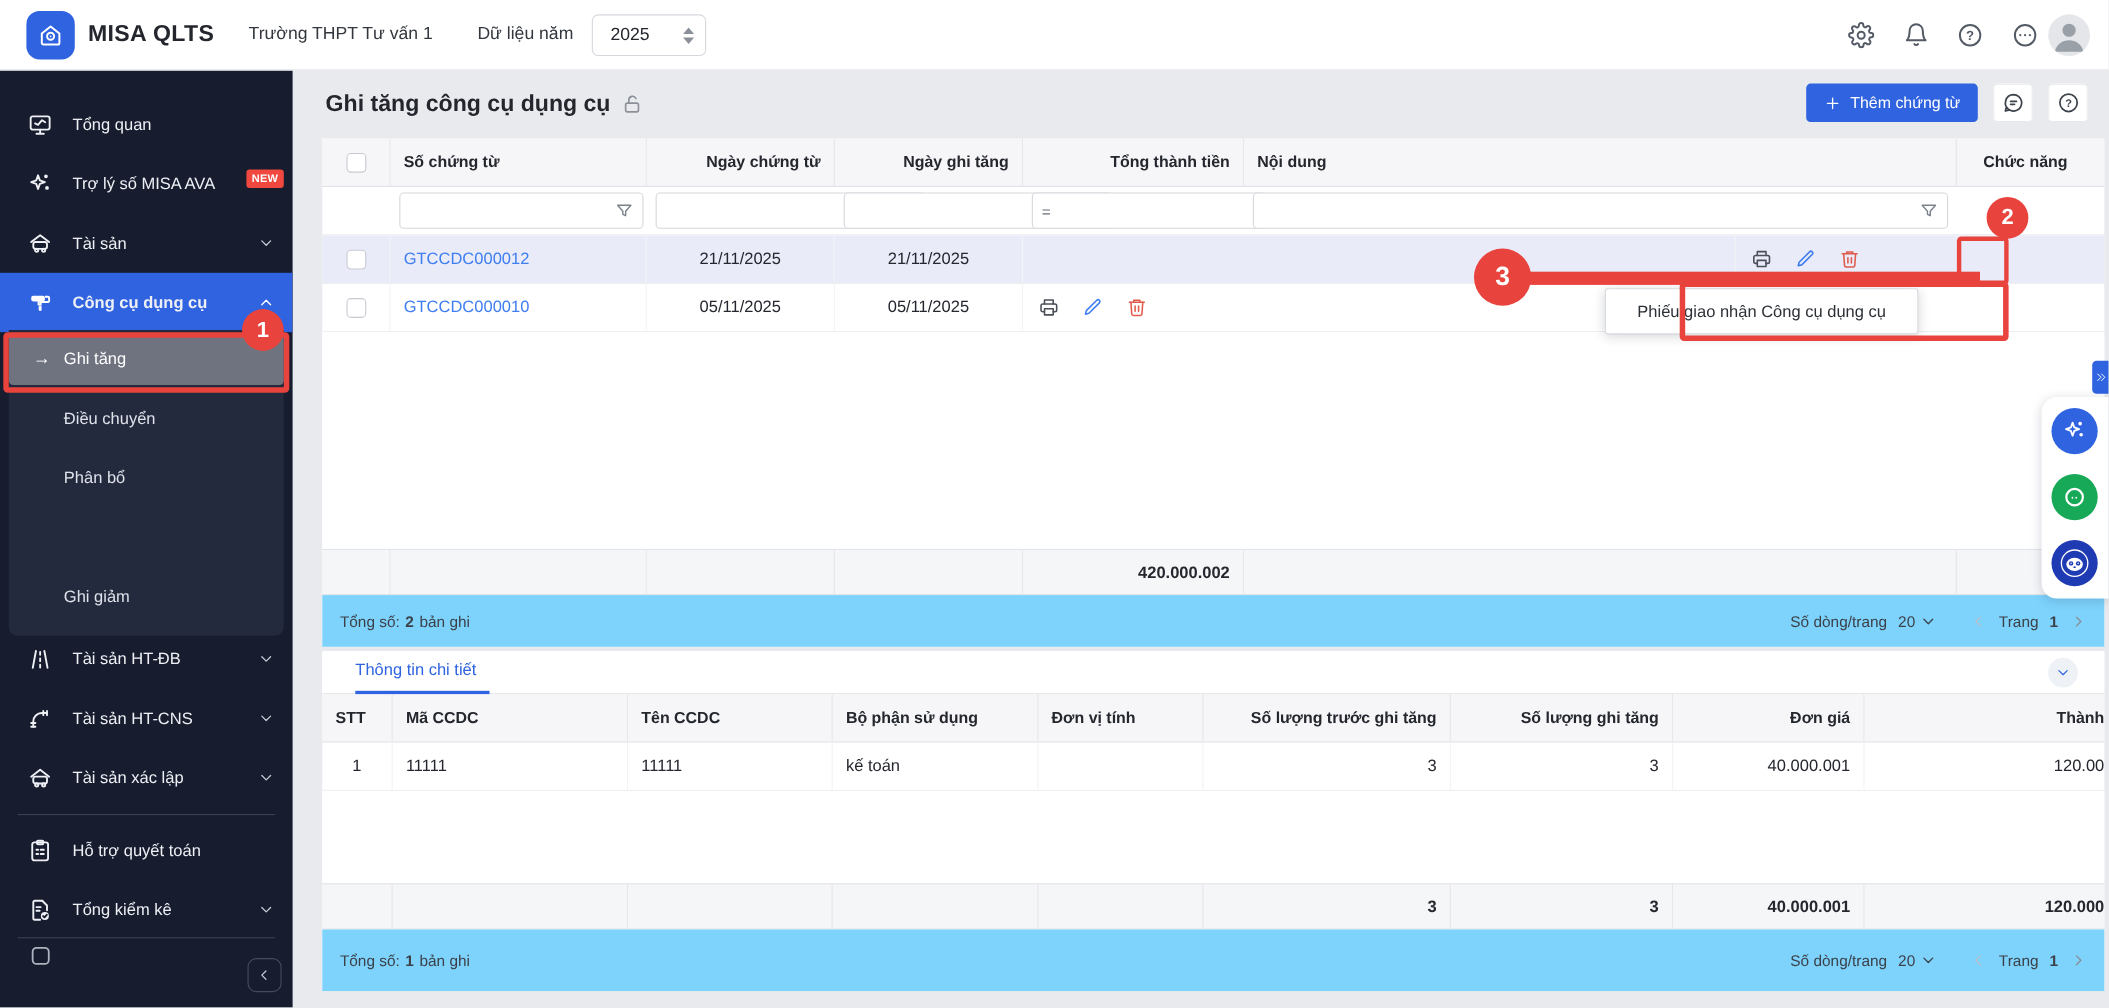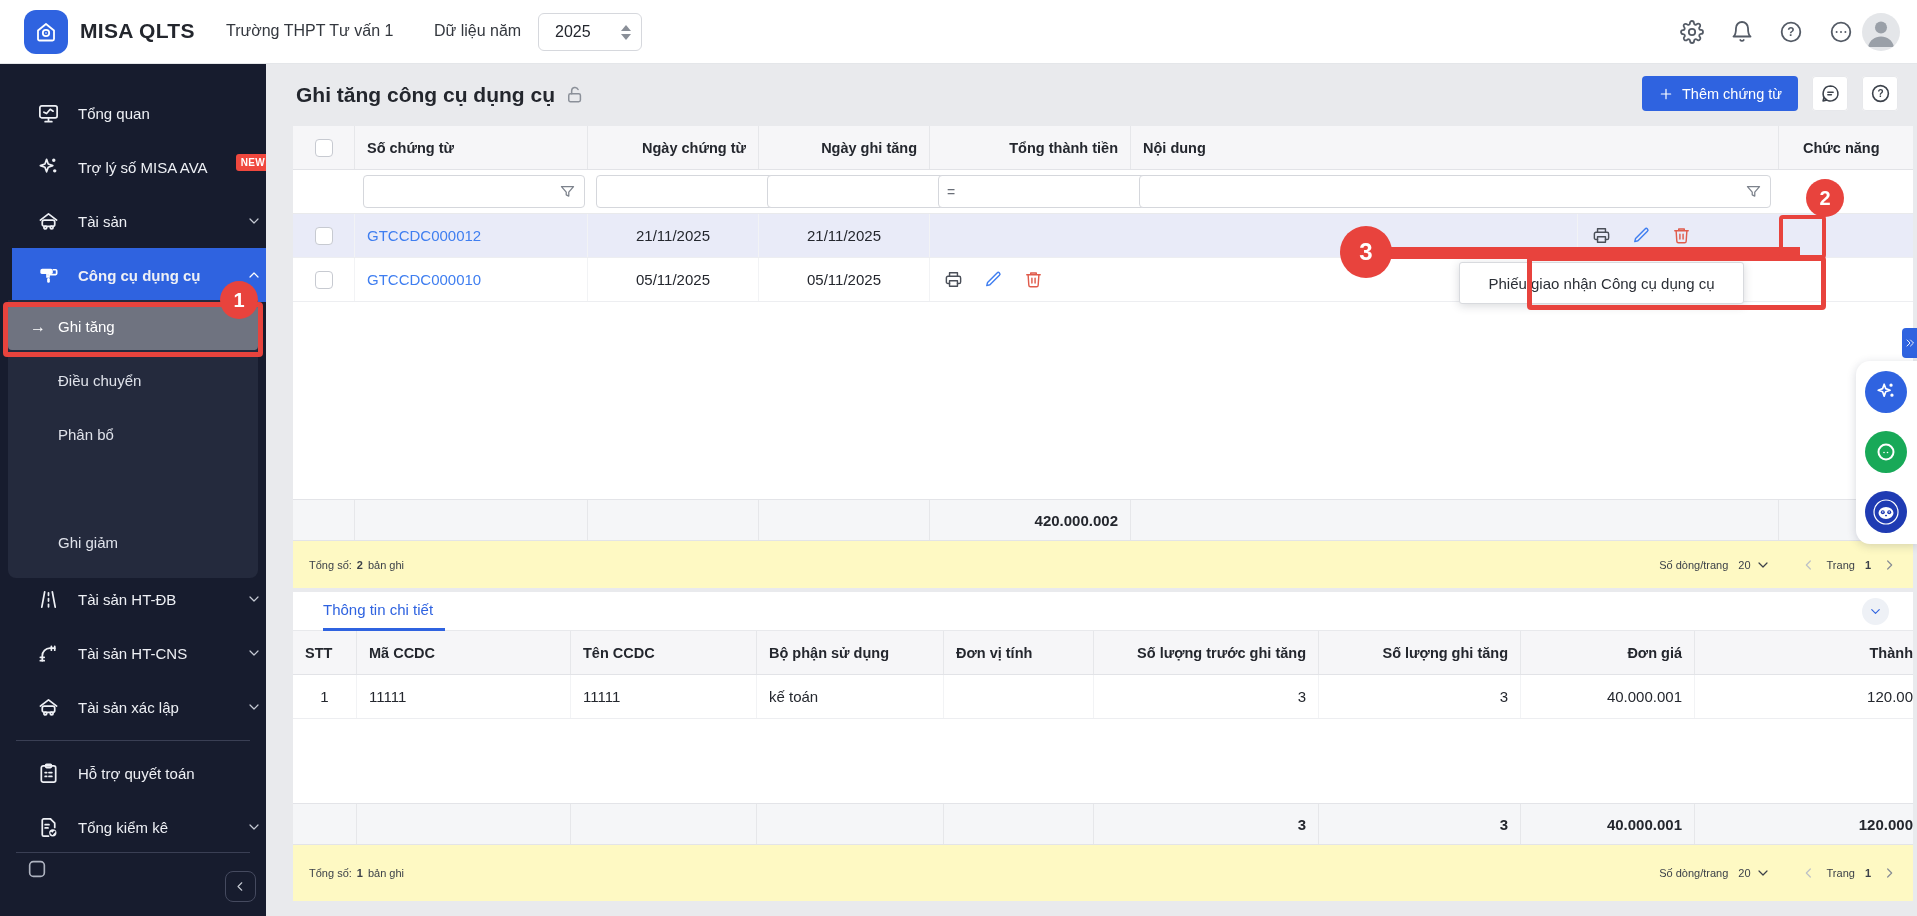--- a/index.html
+++ b/index.html
@@ -17,21 +17,21 @@
   .yearlabel { position:absolute; left:434px; top:22px; font-size:16px; color:#33373e; }
   .yearbox { position:absolute; left:538px; top:13px; width:104px; height:38px; border:1px solid #d6d8dd; border-radius:6px; background:#fff; display:flex; align-items:center; padding:0 10px 0 16px; font-size:16px; color:#23262d; }
   .stepper { margin-left:auto; display:flex; flex-direction:column; gap:3px; }
   .stepper .up { width:0;height:0;border-left:5px solid transparent;border-right:5px solid transparent;border-bottom:6px solid #8a8f98; }
   .stepper .dn { width:0;height:0;border-left:5px solid transparent;border-right:5px solid transparent;border-top:6px solid #8a8f98; }
   .tb-ic { position:absolute; top:20px; width:24px; height:24px; color:#545b66; cursor:pointer; }
   .avatar { position:absolute; left:1862px; top:13px; width:38px; height:38px; border-radius:50%; background:#e4e6e9; overflow:hidden; }
 
   
   .sidebar { position:absolute; left:0; top:64px; width:266px; height:852px; background:#171c2e; z-index:10; color:#eef0f5; overflow:hidden; }
-  .nav-item { position:absolute; left:12px; width:266px; height:54px; display:flex; align-items:center; cursor:pointer; }
+  .nav-item { position:absolute; left:0; width:266px; height:54px; display:flex; align-items:center; cursor:pointer; }
   .nav-item .nic { position:absolute; left:25px; width:23px; height:23px; }
   .nav-item .nlb { position:absolute; left:66px; font-size:15px; color:#eef0f5; white-space:nowrap; }
   .nav-item .chev { position:absolute; right:16px; width:16px; height:16px; color:#c6cad4; }
   .nav-item.activeblue { background:#2f63e0; }
   .badge-new { position:absolute; right:8px; top:14px; background:#f0483e; color:#fff; font-size:10px; font-weight:bold; padding:3px 5px; border-radius:3px; letter-spacing:.3px; }
   .submenu { position:absolute; left:8px; top:236px; width:250px; height:278px; background:#242a3d; border-radius:0 0 8px 8px; }
   .sub-item { position:absolute; left:0; width:250px; height:54px; line-height:54px; padding-left:50px; font-size:15px; color:#dfe2ea; cursor:pointer; white-space:nowrap; }
   .sub-active-bg { position:absolute; left:0; top:4px; width:250px; height:46px; background:#6f7380; border-radius:4px; }
   .sub-active-arrow { position:absolute; left:22px; top:0; line-height:54px; font-size:16px; color:#fff; }
   .sub-item.on { color:#fff; }
@@ -56,21 +56,21 @@
   .frow { height:44px; border-bottom:1px solid #e9eaec; }
   .frow .cell { display:flex; align-items:center; padding:5px 8px; }
   .drow { height:44px; border-bottom:1px solid #edeef1; font-size:15px; }
   .drow .cell { display:flex; align-items:center; border-right:1px solid #f2f3f5; }
   .drow .cell:last-child { border-right:none; }
   .drow.selected { background:#e9ebf8; }
   .sumrow { height:42px; background:#f5f6f8; border-top:1px solid #e3e4e8; border-bottom:1px solid #e3e4e8; font-size:15px; }
   .sumrow .cell { display:flex; align-items:center; border-right:1px solid #e6e7ea; }
   .sumrow .cell:last-child { border-right:none; }
   .spacer { flex:1; background:#fff; }
-  .cardfooter { height:47px; display:flex; align-items:center; justify-content:space-between; padding:0 16px; font-size:11px; color:#3c4149; background:#fef9c3;gap:44px; }
+  .cardfooter { height:47px; display:flex; align-items:center; justify-content:space-between; padding:0 16px; font-size:14px; color:#3c4149; background:#7dd3fc;gap:44px; }
   #detail-card .cardfooter { height:56px; }
   .pag { display:flex; align-items:center; gap:10px; }
   .pagechev { width:16px; height:16px; }
   .bold { font-weight:bold; }
   .link { color:#3f7ef0; cursor:pointer; }
   .al-r { justify-content:flex-end; padding-right:12px; }
   .al-c { justify-content:center; }
   .pl { padding-left:12px; }
   .clip { overflow:hidden; white-space:nowrap; }
 

